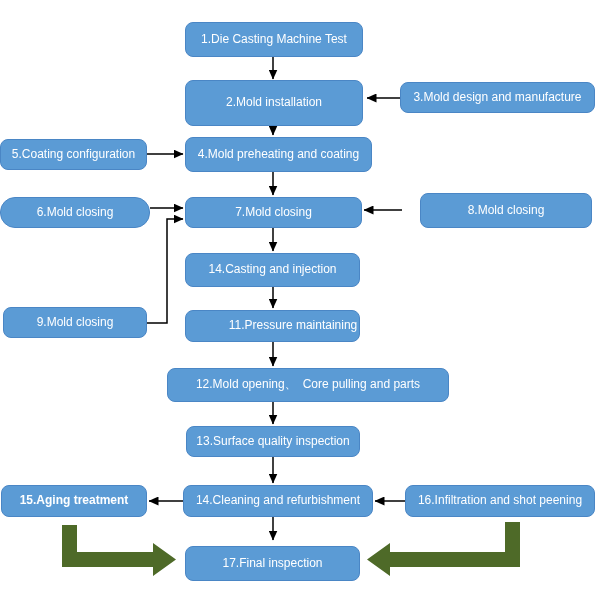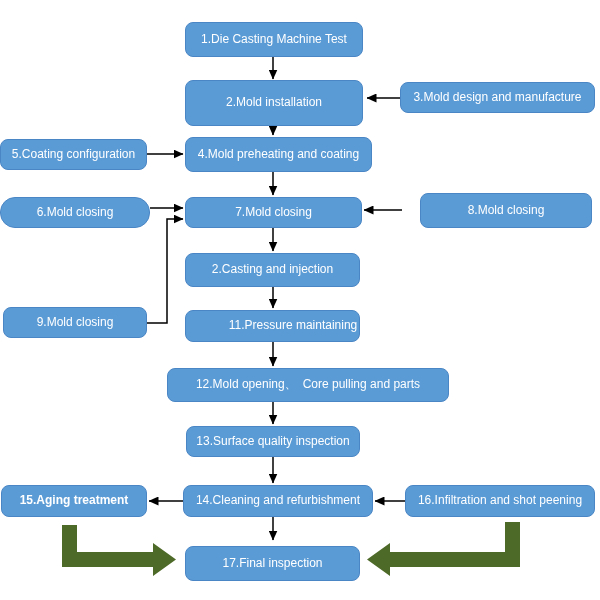--- a/index.html
+++ b/index.html
@@ -58,21 +58,21 @@
 
   <div class="node" style="left:185px;top:22px;width:178px;height:35px;">1.Die Casting Machine Test</div>
   <div class="node" style="left:185px;top:80px;width:178px;height:46px;">2.Mold installation</div>
   <div class="node" style="left:400px;top:82px;width:195px;height:31px;">3.Mold design and manufacture</div>
   <div class="node" style="left:185px;top:137px;width:187px;height:35px;">4.Mold preheating and coating</div>
   <div class="node" style="left:0px;top:139px;width:147px;height:31px;">5.Coating configuration</div>
   <div class="node" style="left:0px;top:197px;width:150px;height:31px;border-radius:15px;">6.Mold closing</div>
   <div class="node" style="left:185px;top:197px;width:177px;height:31px;border-radius:8px;">7.Mold closing</div>
   <div class="node" style="left:402px;top:193px;width:172px;height:35px;margin-left:18px;">8.Mold closing</div>
   <div class="node" style="left:3px;top:307px;width:144px;height:31px;">9.Mold closing</div>
-  <div class="node" style="left:185px;top:253px;width:175px;height:34px;">2.Casting and injection</div>
+  <div class="node" style="left:185px;top:253px;width:175px;height:34px;">14.Casting and injection</div>
   <div class="node" style="left:185px;top:310px;width:175px;height:32px;padding-left:45px;">11.Pressure maintaining</div>
   <div class="node" style="left:167px;top:368px;width:282px;height:34px;">12.Mold opening、 Core pulling and parts</div>
   <div class="node" style="left:186px;top:426px;width:174px;height:31px;">13.Surface quality inspection</div>
   <div class="node" style="left:183px;top:485px;width:190px;height:32px;text-align:center;">14.Cleaning and refurbishment</div>
   <div class="node" style="left:1px;top:485px;width:146px;height:32px;font-weight:bold;">15.Aging treatment</div>
   <div class="node" style="left:405px;top:485px;width:190px;height:32px;">16.Infiltration and shot peening</div>
   <div class="node" style="left:185px;top:546px;width:175px;height:35px;">17.Final inspection</div>
 
 </div>
 

